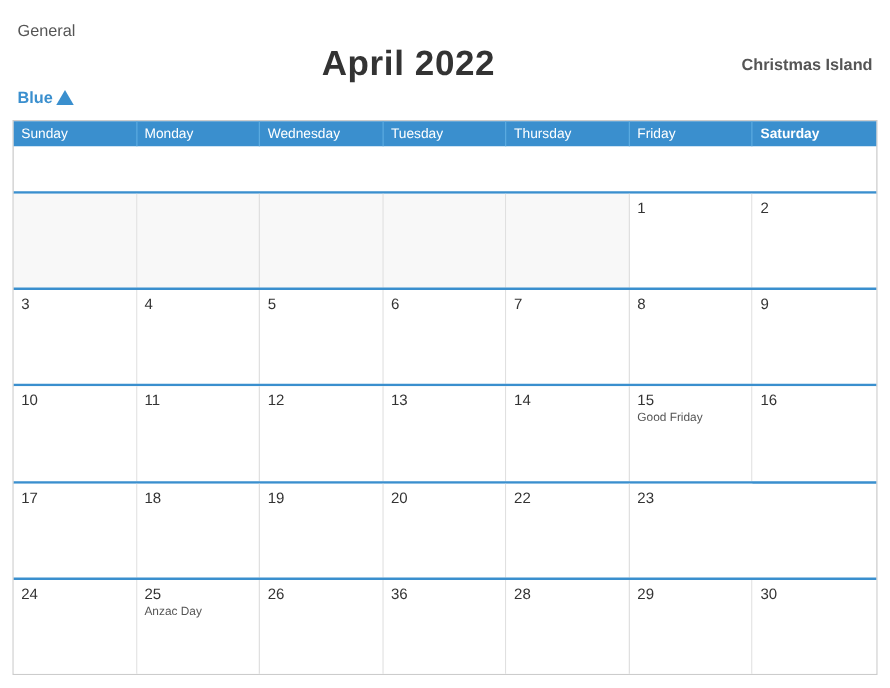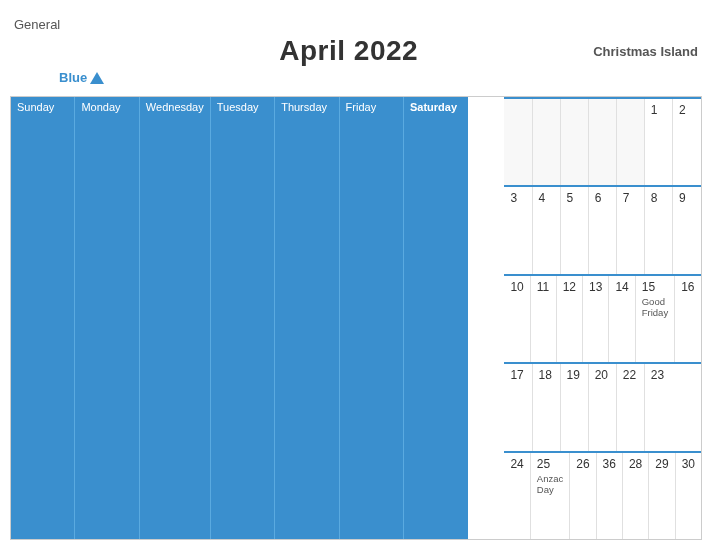--- a/index.html
+++ b/index.html
@@ -31,21 +31,20 @@
       color: #555;
       font-weight: normal;
     }
     .logo-blue {
       font-size: 13px;
       color: #3a8fce;
       font-weight: bold;
       display: flex;
       align-items: center;
       gap: 2px;
-      margin-left: 45px;
     }
     .logo-triangle {
       width: 0;
       height: 0;
       border-left: 7px solid transparent;
       border-right: 7px solid transparent;
       border-bottom: 12px solid #3a8fce;
       display: inline-block;
       margin-left: 1px;
     }
@@ -60,20 +59,21 @@
     .location {
       font-size: 13px;
       color: #555;
       text-align: left;
       font-weight: bold;
     }
 
     .calendar {
       flex: 1;
       display: flex;
+      flex-direction: column;
       border: 1px solid #ccc;
       gap: 36px;
     }
 
     .day-headers {
       display: grid;
       grid-template-columns: repeat(7, 1fr);
       background: #3a8fce;
     }
 

